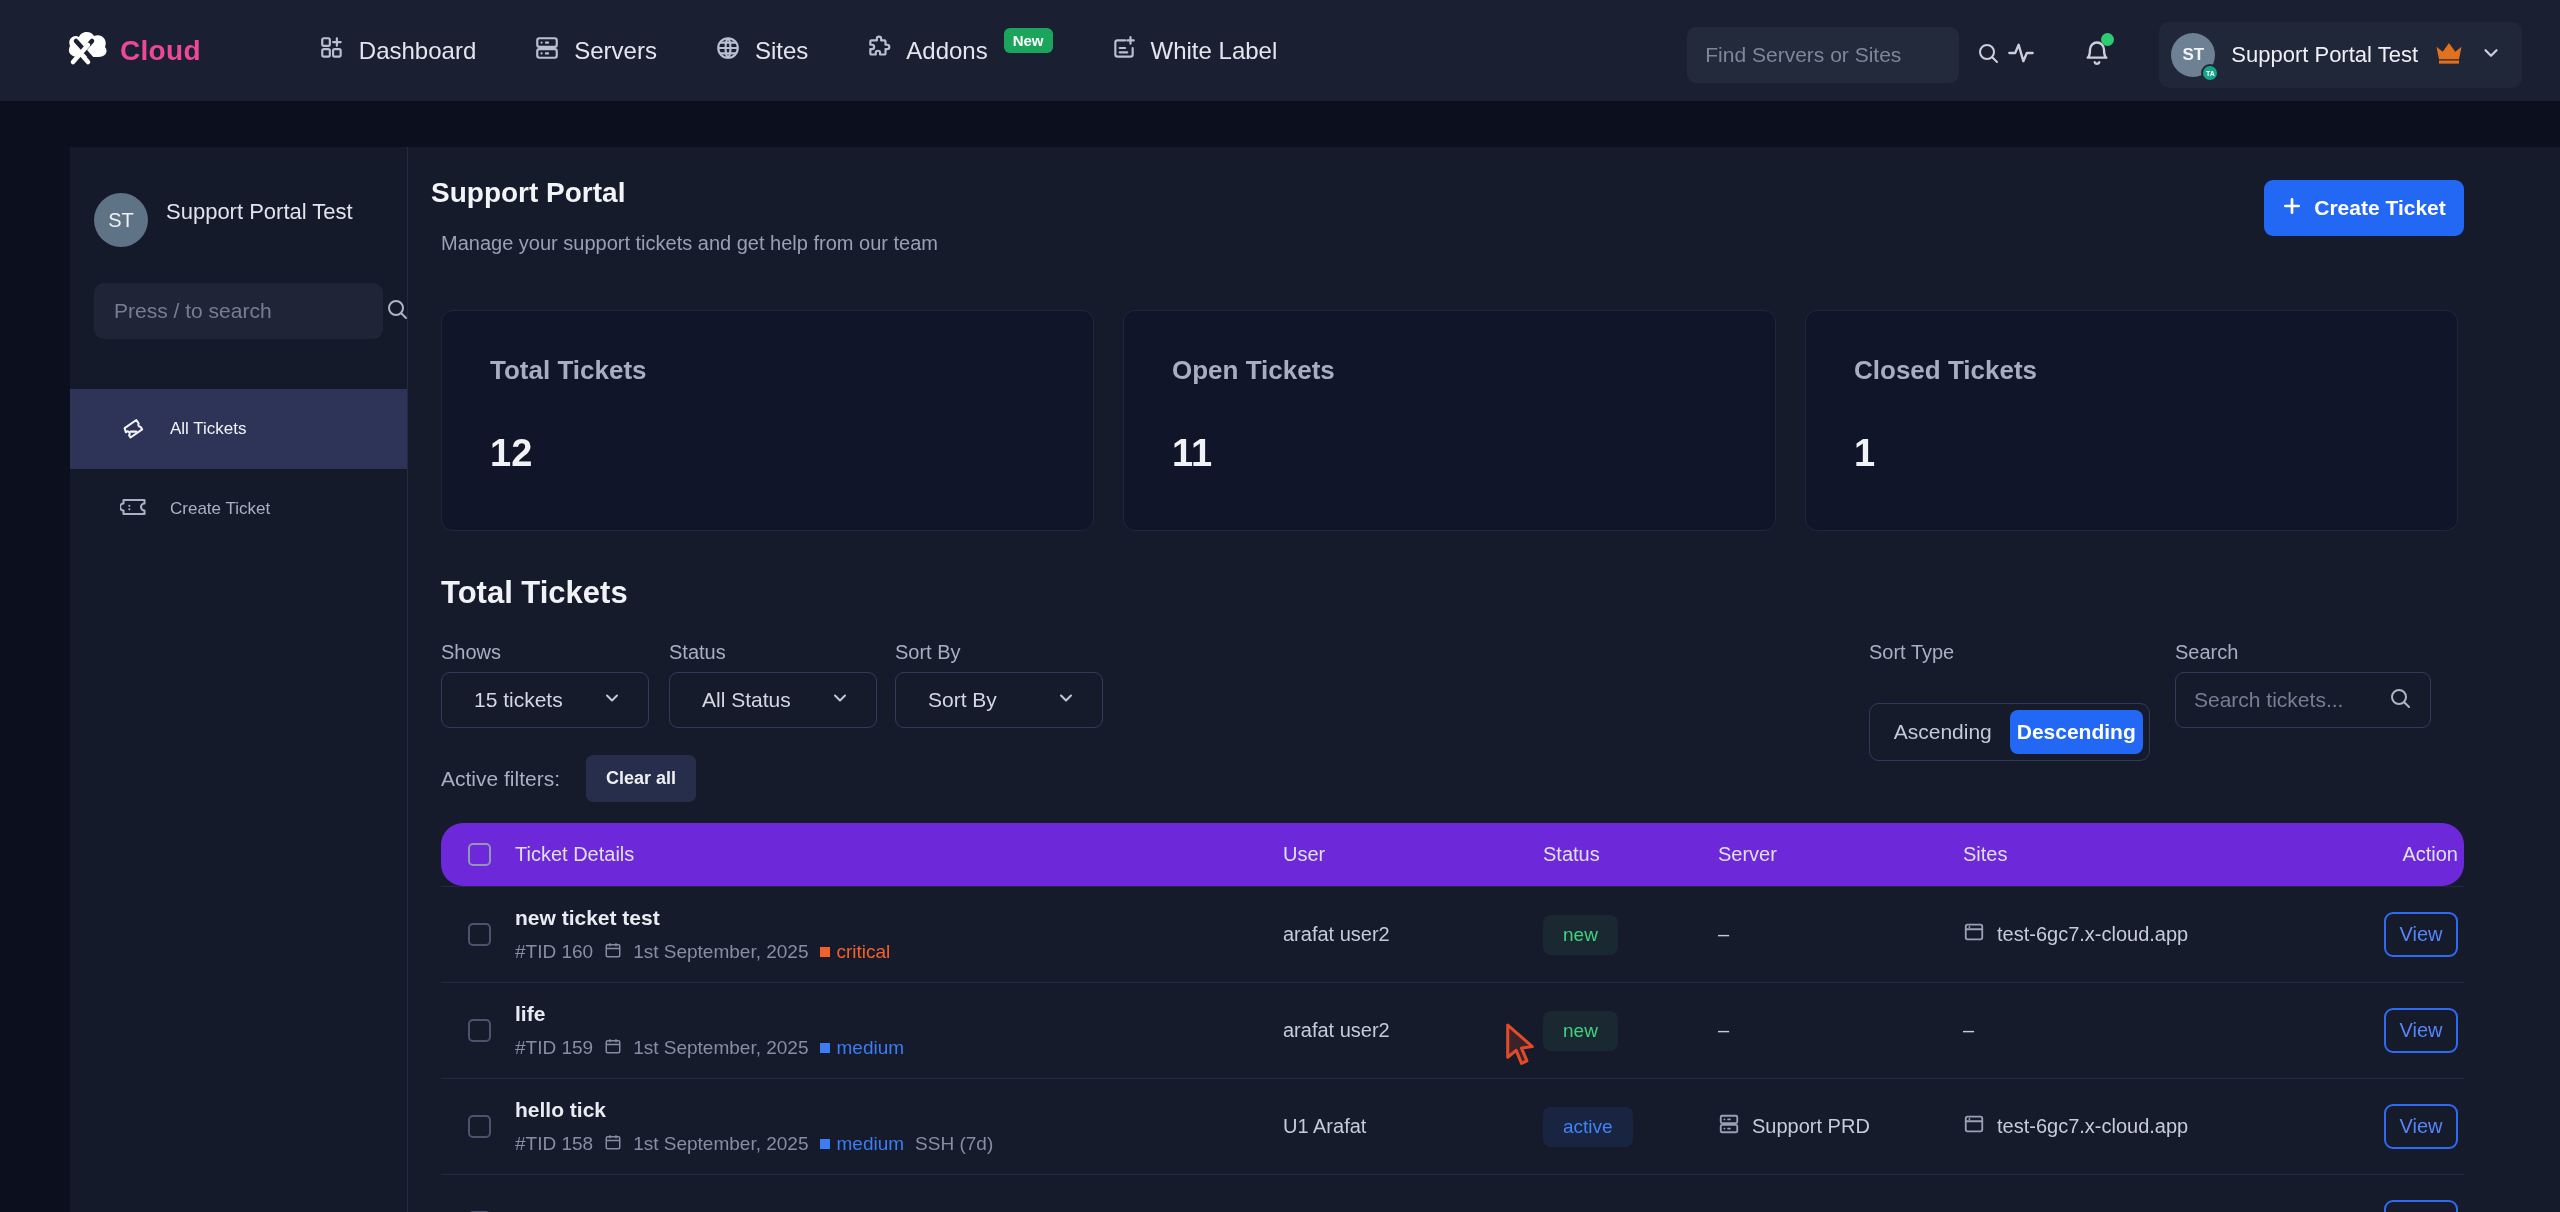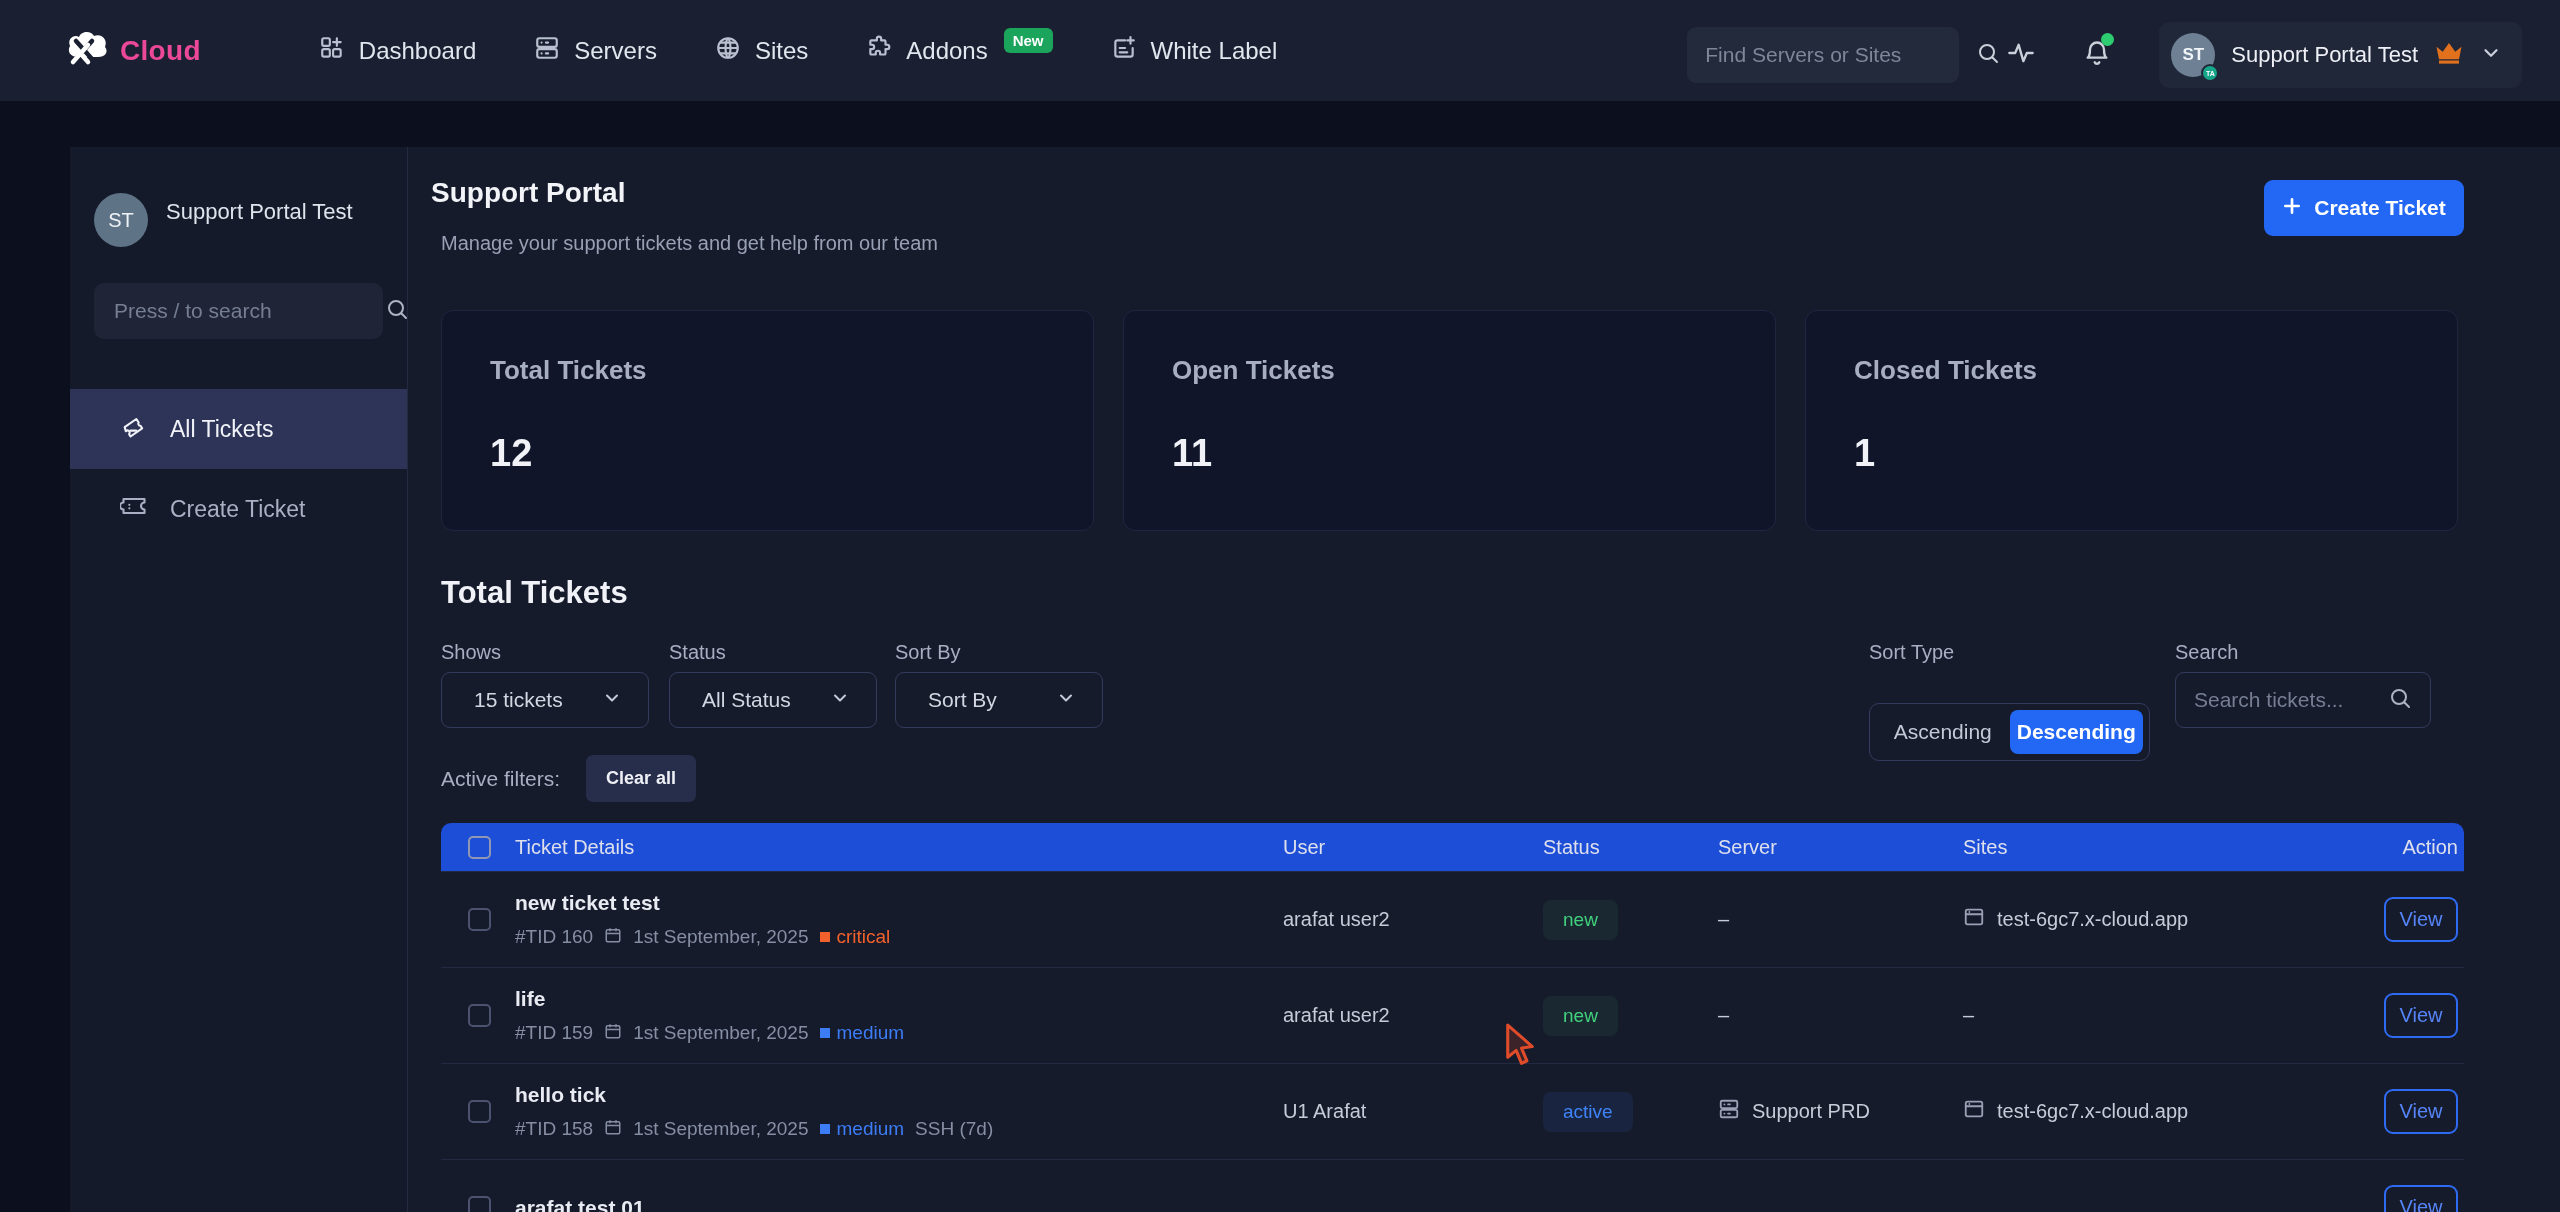--- a/index.html
+++ b/index.html
@@ -46,21 +46,21 @@
   .avatar-lg { width:54px; height:54px; border-radius:50%; background:#5f7386;
     color:#eef2f6; font-size:20px; display:flex; align-items:center; justify-content:center; flex:none; }
   .side-name { color:#dfe3ec; font-size:22px; line-height:1.5; padding-top:2px; }
   .side-search { margin:36px 24px 0 24px; height:56px; background:#1f2537; border-radius:10px;
     display:flex; align-items:center; padding:0 20px; }
   .side-search input { flex:1; background:transparent; border:none; outline:none;
     color:#c9cedb; font-size:21px; font-family:inherit; }
   .side-search input::placeholder { color:#767e93; }
   .side-menu { margin-top:50px; }
   .side-item { height:80px; display:flex; align-items:center; gap:22px; padding-left:50px;
-    color:#a9b0c3; font-size:23px; cursor:pointer; }
+    color:#a9b0c3; font-size:17px; cursor:pointer; }
   .side-item svg { stroke:#a9b0c3; }
   .side-item.active { background:#2d3457; color:#f1f3f8; }
   .side-item.active svg { stroke:#f1f3f8; }
 
   
   .main { flex:1; position:relative; }
   .page-title { position:absolute; left:23px; top:30px; color:#f2f4f8; font-size:28px; font-weight:bold; }
   .page-sub { position:absolute; left:33px; top:85px; color:#98a0b3; font-size:20px; }
   .create-btn { position:absolute; right:96px; top:33px; width:200px; height:56px;
     background:#2368f5; border:none; border-radius:9px; color:#fff; font-size:21px;
@@ -90,21 +90,21 @@
   .tickets-search input::placeholder { color:#767e93; }
 
   .active-filters { position:absolute; left:33px; top:608px; display:flex; align-items:center; gap:26px; }
   .af-label { color:#a8afc2; font-size:21px; }
   .clear-btn { background:#272e4b; border:none; border-radius:7px; color:#eef0f6;
     font-size:18px; font-weight:bold; font-family:inherit; padding:13px 20px; cursor:pointer; }
 
   
   .table { position:absolute; left:33px; top:676px; width:2023px; border-radius:10px 10px 0 0; overflow:hidden; }
   .trow { display:grid; grid-template-columns:62px 780px 260px 175px 245px 373px 1fr; align-items:center; }
-  .thead { background:#1d4ed8; height:48px; color:#dde0ec; font-size:20px; }
+  .thead { background:#6d28d9; height:63px; color:#dde0ec; font-size:20px;border-radius:22px; }
   .tbody-row { height:96px; background:#161b2c; border-top:1px solid #222941; }
   .thead .cb { border-color:#9097b2; }
   .cb { width:23px; height:23px; border:2px solid #4b5370; border-radius:5px; margin-left:27px; cursor:pointer; }
   .c-details { padding-left:12px; }
   .t-title { color:#e9ebf2; font-size:21px; font-weight:600; }
   .t-meta { display:flex; align-items:center; gap:11px; margin-top:11px; color:#868ea3; font-size:19px; }
   .pr { display:flex; align-items:center; gap:7px; font-size:19px; }
   .pr-sq { width:10px; height:10px; display:inline-block; }
   .c-user, .c-server, .c-sites { color:#c6cbd8; font-size:20px; }
   .c-server, .c-sites { display:flex; align-items:center; gap:12px; }

